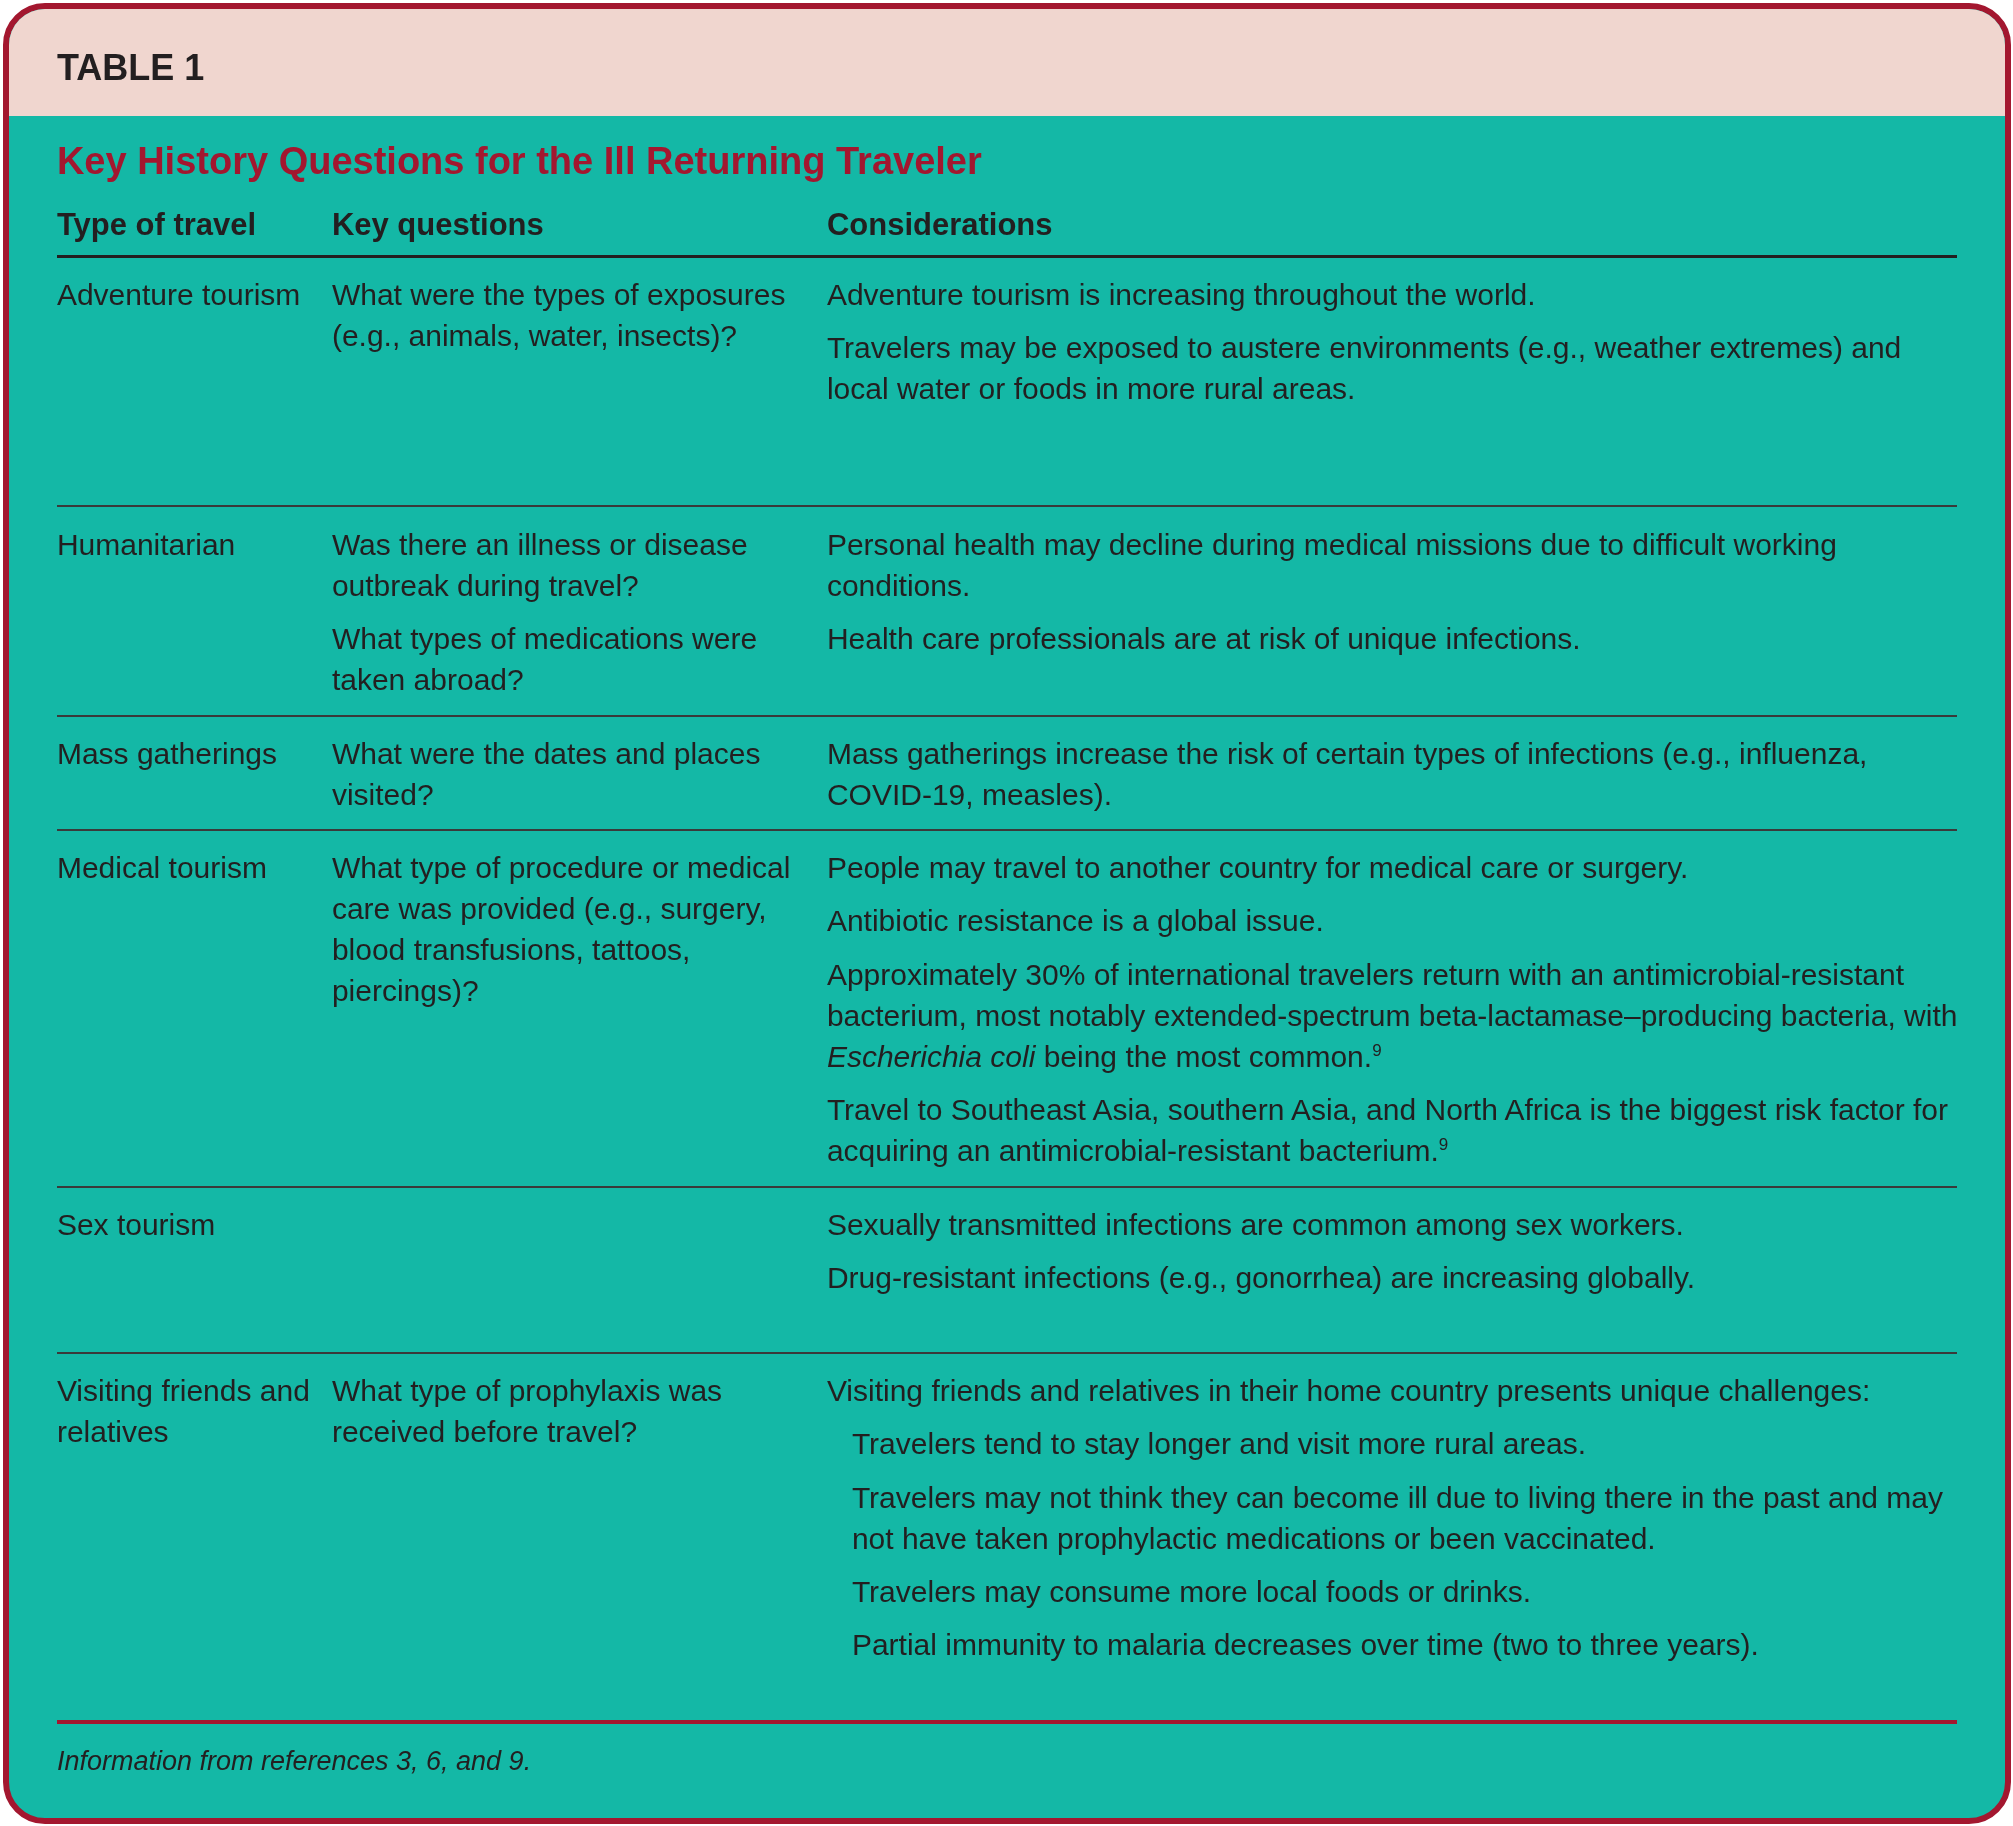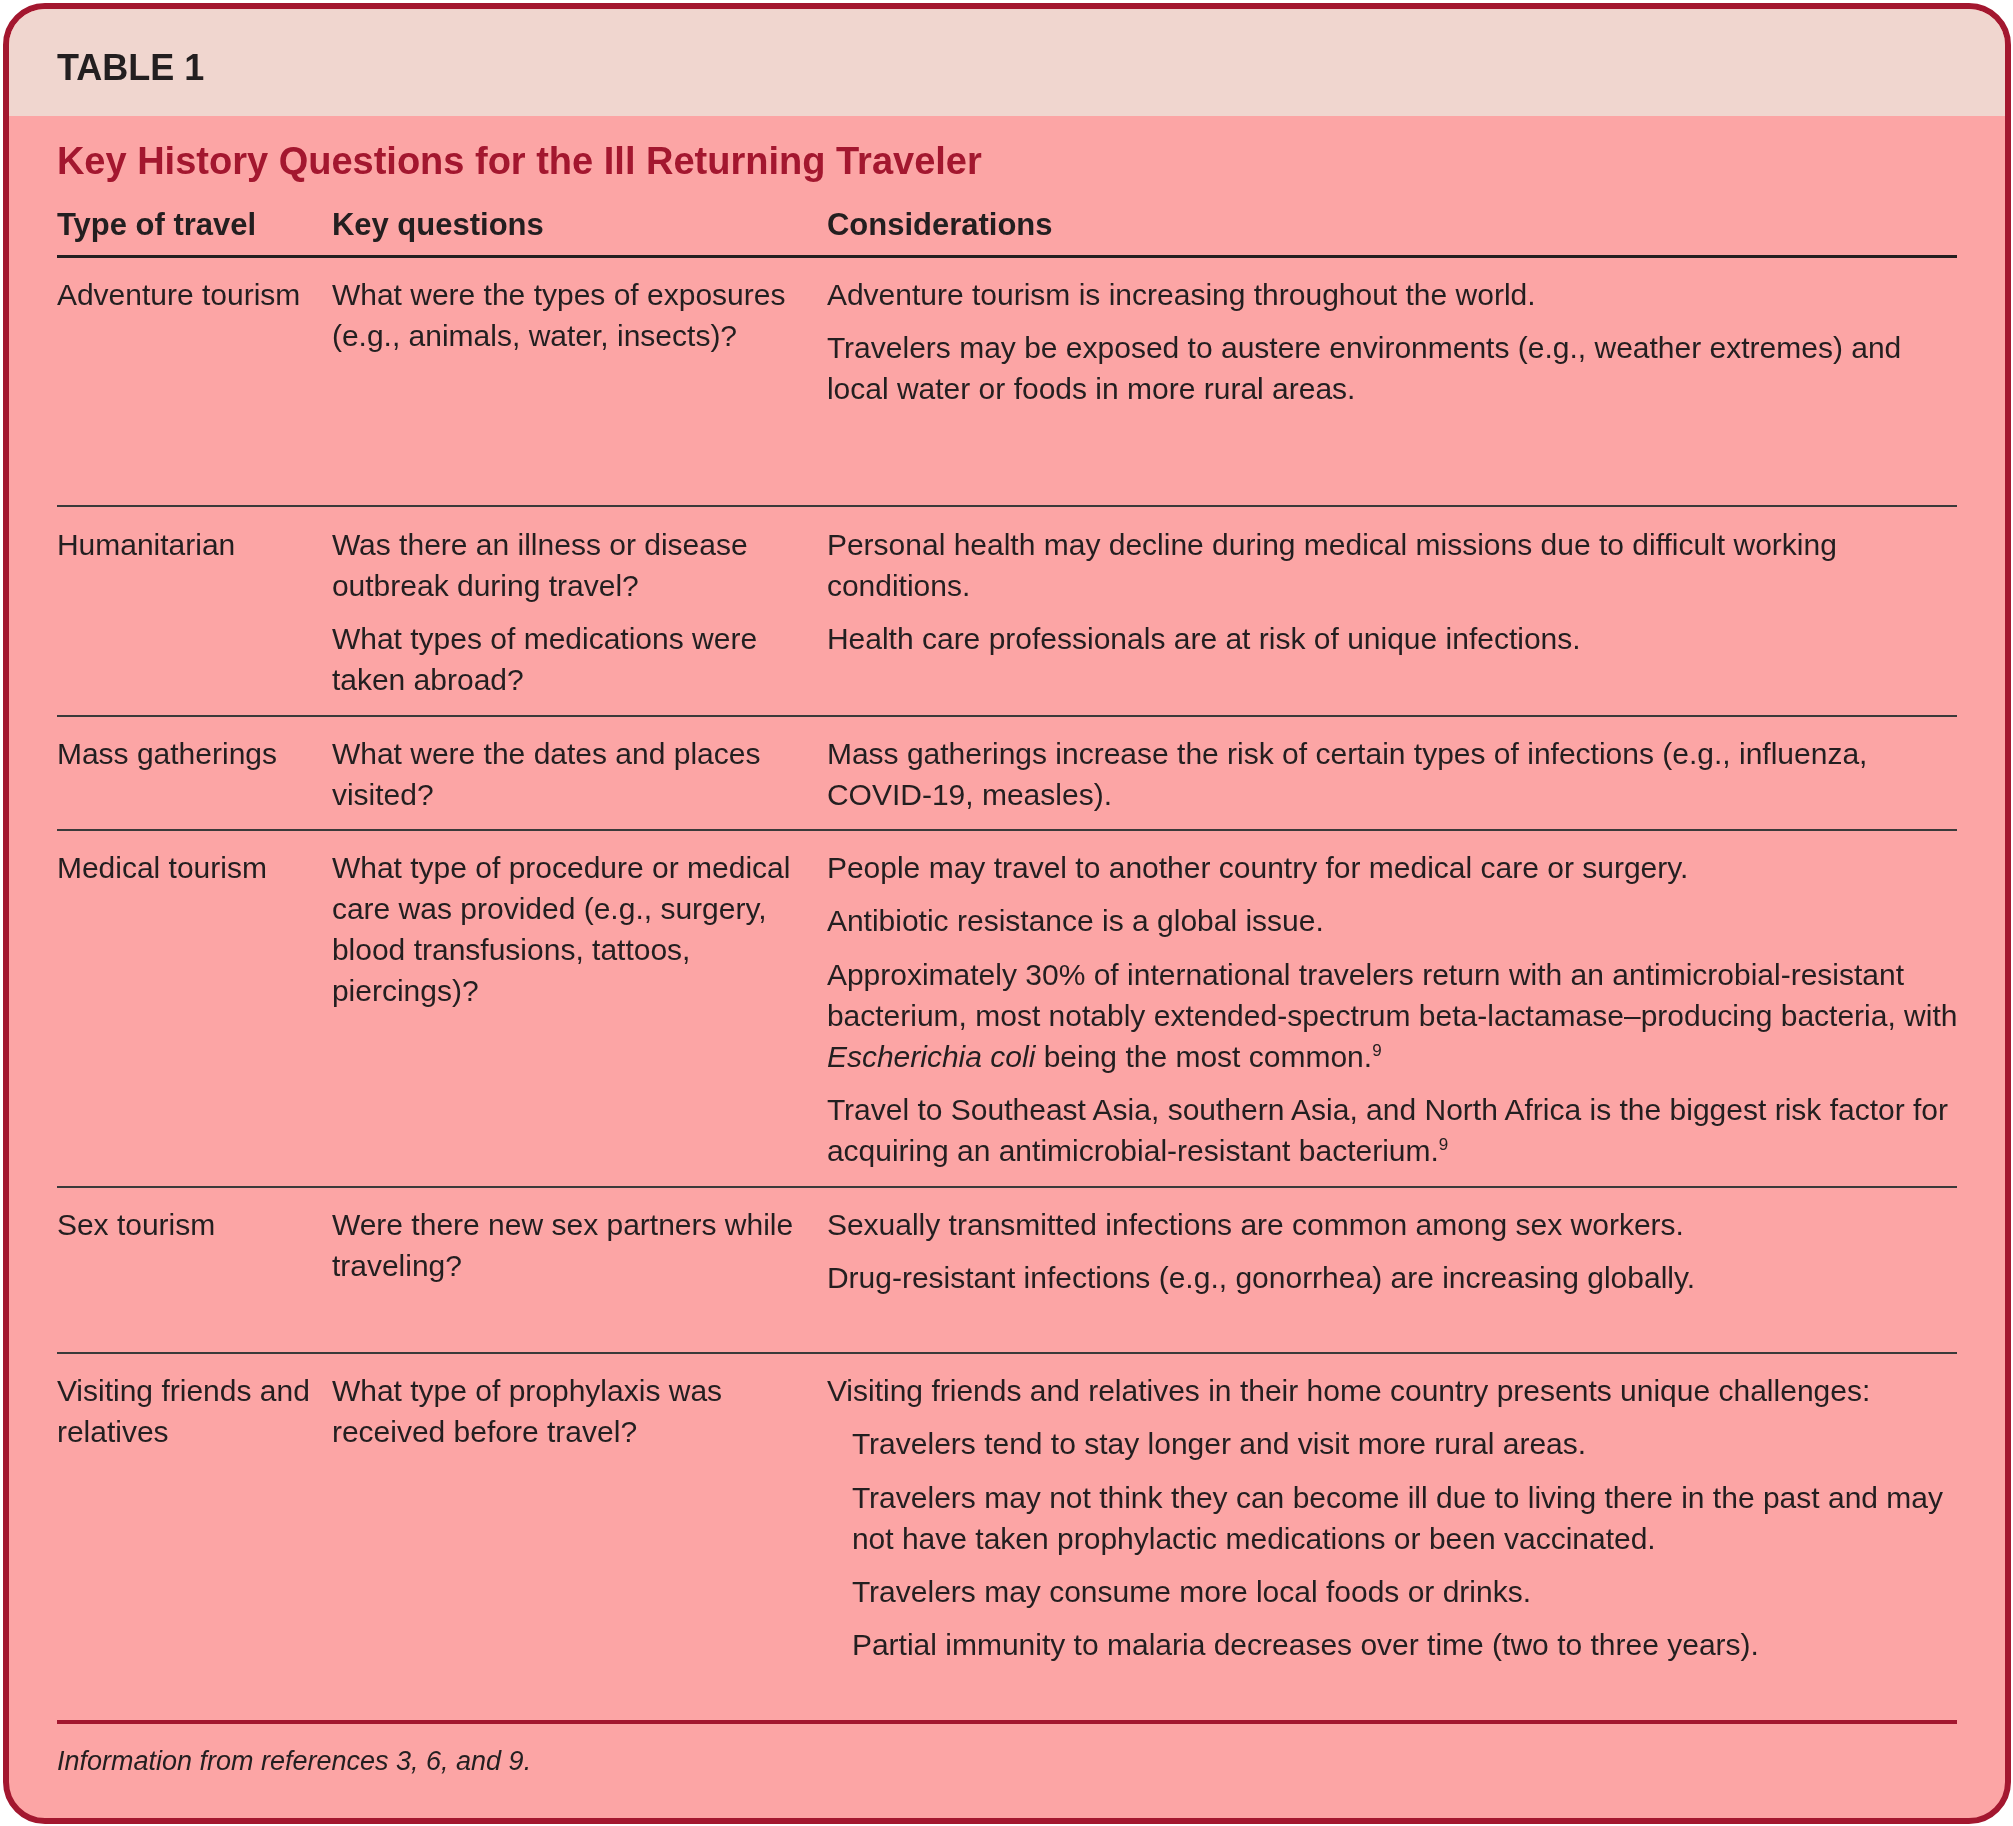--- a/index.html
+++ b/index.html
@@ -1,19 +1,19 @@
 <!DOCTYPE html>
 <html style="font-size:15px"><head>
 <meta charset="utf-8">
 <style>
   html, body { margin: 0; padding: 0; background: #ffffff; }
   body { width: 2014px; height: 1826px; position: relative; overflow: hidden; font-family: "Liberation Sans", sans-serif; color: #231f20; }
   .frame {
     position: absolute; left: 2.9px; top: 2.9px; width: 1996px; height: 1809px;
-    border: 6.7px solid #a3172f; border-radius: 42px; background: #fca5a5; overflow: hidden;
+    border: 6.7px solid #a3172f; border-radius: 42px; background: #14b8a6; overflow: hidden;
   }
   .header-band { position: absolute; left: 0; top: 0; right: 0; height: 107px; background: #f0d6cf; }
   .table-label { position: absolute; left: 48px; top: 38px; font-size: 36px; font-weight: bold; color: #231f20; letter-spacing: 0px; }
   .title { position: absolute; left: 48px; top: 131px; font-size: 38px; font-weight: bold; color: #a3172f; }
   .col-head { position: absolute; top: 198px; font-size: 31px; font-weight: bold; color: #231f20; }
   .rule { position: absolute; left: 48px; width: 1900px; height: 2.9px; background: #231f20; }
   .rule.thin { height: 1.9px; background: #3a3a3a; }
   .rule.red { height: 3.8px; background: #a3172f; }
   .cell { position: absolute; font-size: 30px; line-height: 41px; color: #231f20; }
   .cell p { margin: 0 0 12.4px 0; }
@@ -85,21 +85,20 @@
       <p>Antibiotic resistance is a global issue.</p>
       <p><span>Approximately 30% of international travelers return with an antimicrobial-resistant bacterium, most notably extended-spectrum beta-lactamase–producing bacteria, with</span> <em>Escherichia coli</em><span> being the most common.</span><sup>9</sup></p>
       <p><span>Travel to Southeast Asia, southern Asia, and North Africa is the biggest risk factor for acquiring an antimicrobial-resistant bacterium.</span><sup>9</sup></p>
     </div>
   </div>
   <div class="rule thin" style="top:1177px"></div>
 
   <div>
     <div class="cell c1" style="top:1195px">Sex tourism</div>
     <div class="cell c2" style="top:1195px">
-      <p>Were there new sex partners while traveling?</p>
     </div>
     <div class="cell c3" style="top:1195px">
       <p>Sexually transmitted infections are common among sex workers.</p>
       <p>Drug-resistant infections (e.g., gonorrhea) are increasing globally.</p>
     </div>
   </div>
   <div class="rule thin" style="top:1343px"></div>
 
   <div>
     <div class="cell c1" style="top:1361px">Visiting friends and relatives</div>

